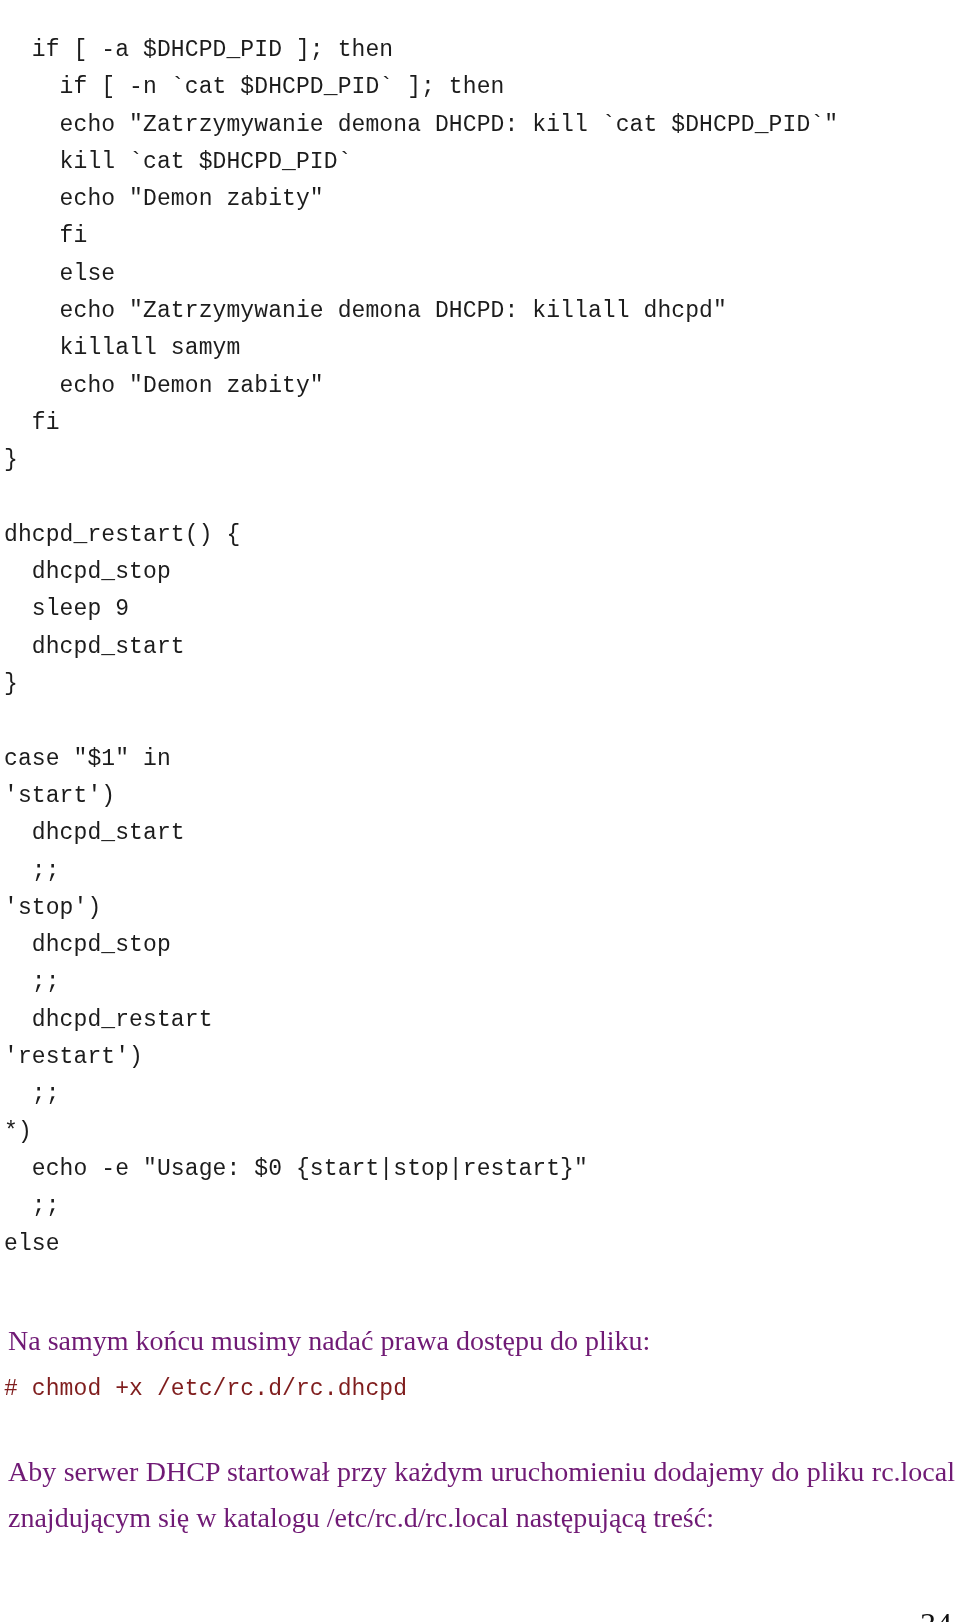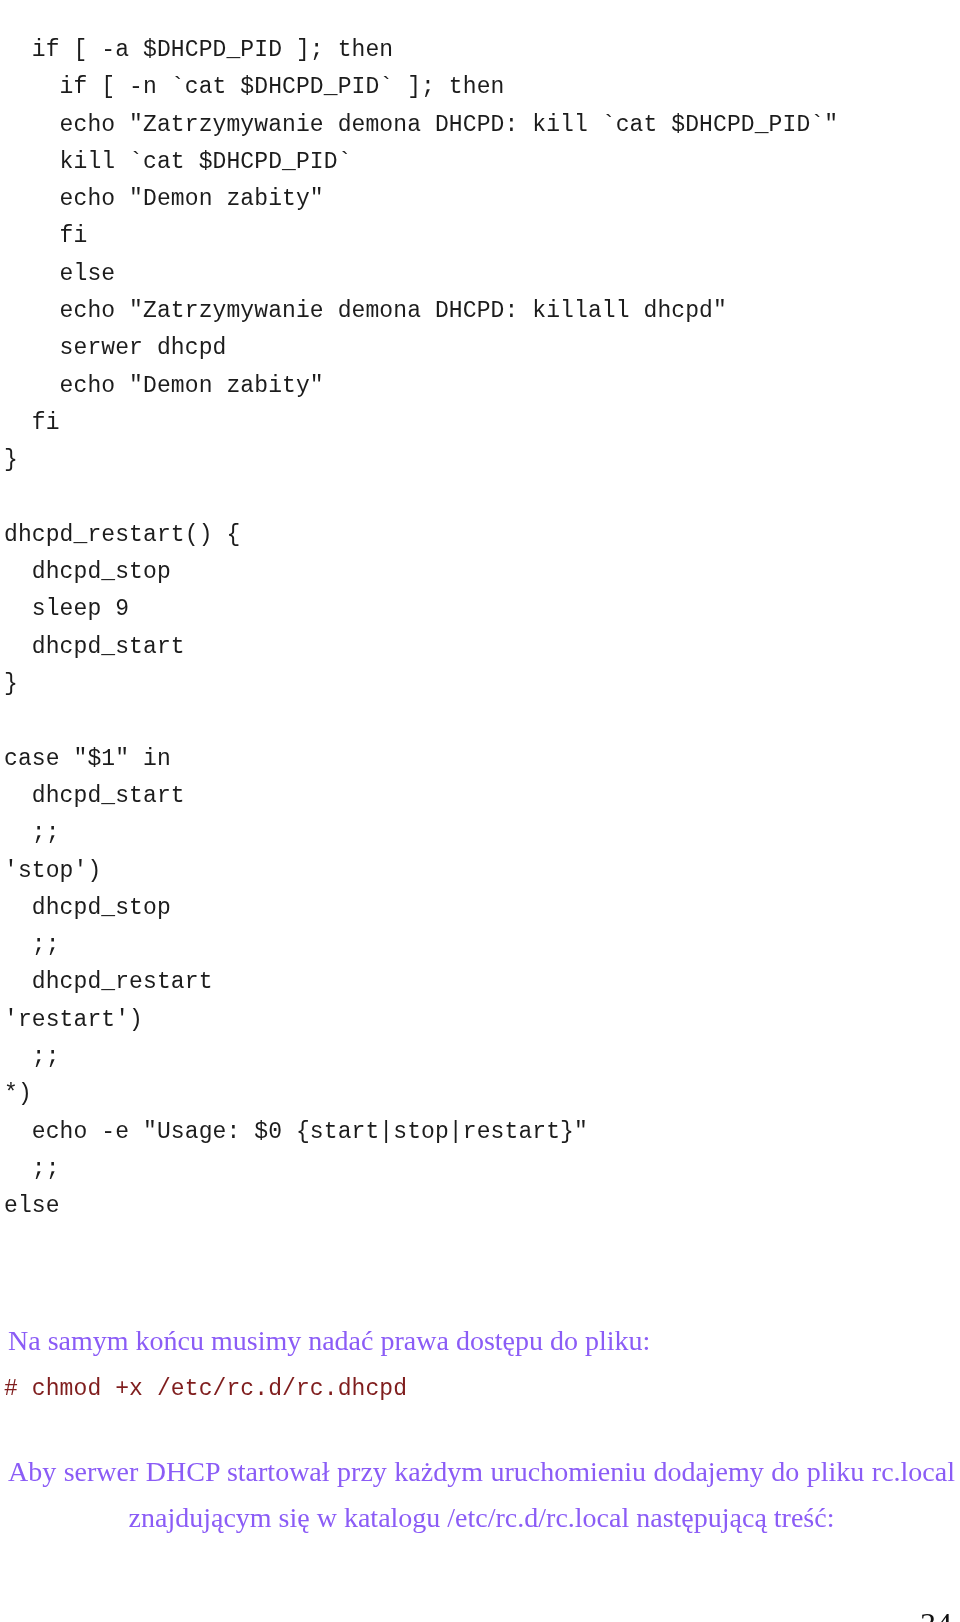--- a/index.html
+++ b/index.html
@@ -36,36 +36,36 @@
   .code-line.blank {
     height: 37.3px;
   }
 
   
   .prose {
     position: absolute;
     font-family: "Liberation Serif", "DejaVu Serif", serif;
     font-size: 28px;
     line-height: 46px;
-    color: #8b5cf6;
+    color: #701a75;
     margin: 0;
   }
   .prose-line1 {
     left: 8px;
     top: 1286px;
     width: 944px;
   }
   .prose-para {
     left: 8px;
     top: 1417px;
     width: 947px;
     text-align: justify;
   }
   .prose-para .lastline {
-    text-align: center;
+    text-align: left;
     display: block;
   }
   .prose-para .justline {
     display: block;
     text-align: justify;
     text-align-last: justify;
   }
 
   
   .shell-cmd {
@@ -98,32 +98,33 @@
 
   <div class="code-block">
     <div class="code-line">  if [ -a $DHCPD_PID ]; then</div>
     <div class="code-line">    if [ -n `cat $DHCPD_PID` ]; then</div>
     <div class="code-line">    echo "Zatrzymywanie demona DHCPD: kill `cat $DHCPD_PID`"</div>
     <div class="code-line">    kill `cat $DHCPD_PID`</div>
     <div class="code-line">    echo "Demon zabity"</div>
     <div class="code-line">    fi</div>
     <div class="code-line">    else</div>
     <div class="code-line">    echo "Zatrzymywanie demona DHCPD: killall dhcpd"</div>
-    <div class="code-line">    serwer dhcpd</div>
+    <div class="code-line">    killall samym</div>
     <div class="code-line">    echo "Demon zabity"</div>
     <div class="code-line">  fi</div>
     <div class="code-line">}</div>
     <div class="code-line blank"></div>
     <div class="code-line">dhcpd_restart() {</div>
     <div class="code-line">  dhcpd_stop</div>
     <div class="code-line">  sleep 9</div>
     <div class="code-line">  dhcpd_start</div>
     <div class="code-line">}</div>
     <div class="code-line blank"></div>
     <div class="code-line">case "$1" in</div>
+    <div class="code-line">'start')</div>
     <div class="code-line">  dhcpd_start</div>
     <div class="code-line">  ;;</div>
     <div class="code-line">'stop')</div>
     <div class="code-line">  dhcpd_stop</div>
     <div class="code-line">  ;;</div>
     <div class="code-line">  dhcpd_restart</div>
     <div class="code-line">'restart')</div>
     <div class="code-line">  ;;</div>
     <div class="code-line">*)</div>
     <div class="code-line">  echo -e "Usage: $0 {start|stop|restart}"</div>

